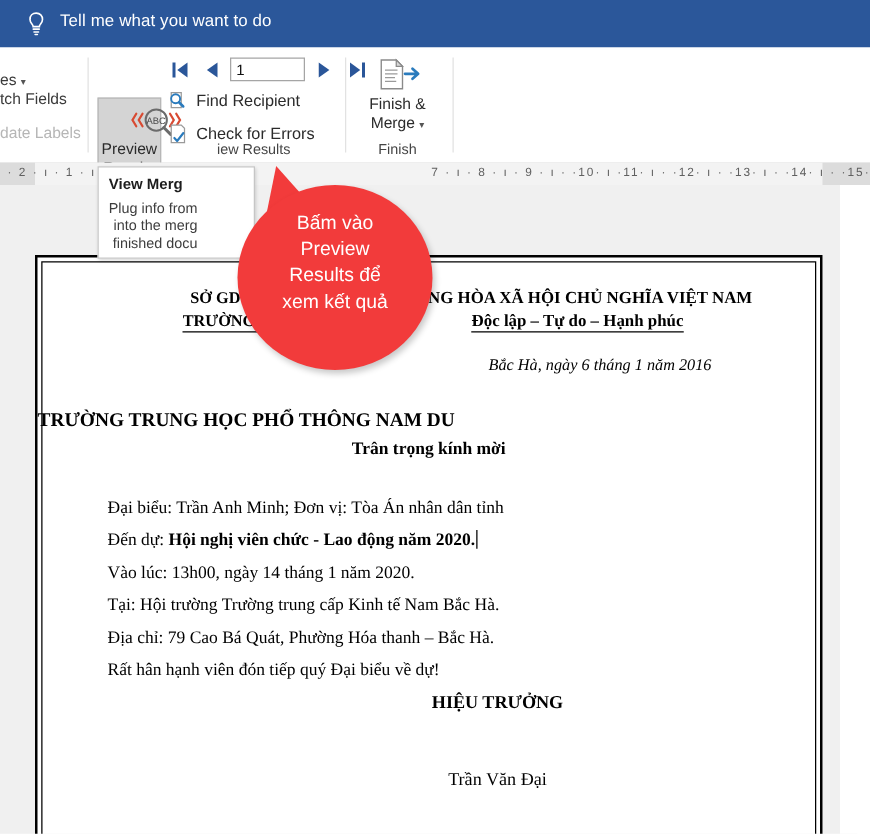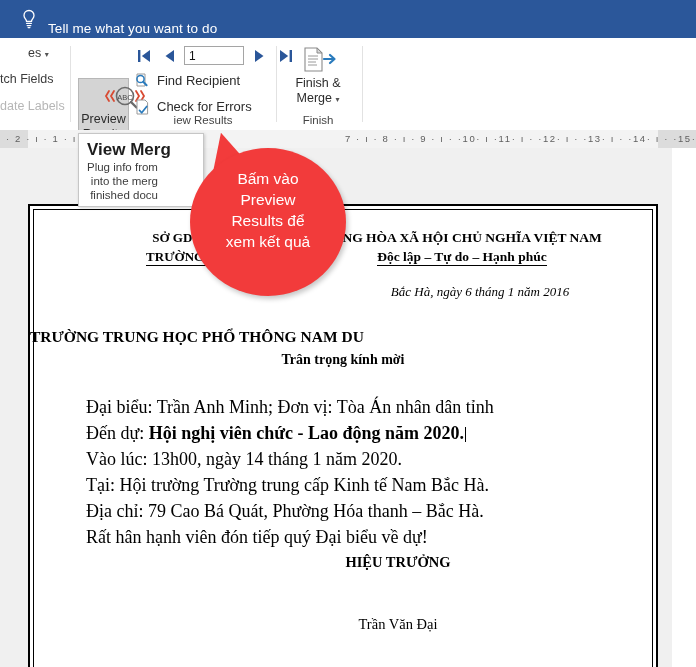--- a/index.html
+++ b/index.html
@@ -14,38 +14,37 @@
     position:absolute;left:0;top:0;width:696px;height:38px;
     background:#2b579a;
   }
   #tellme-bar .bulb{
     position:absolute;left:20px;top:9px;width:18px;height:20px;
   }
   #tellme-bar .tellme-text{
     position:absolute;left:48px;top:9px;
     color:#ffffff;font-size:13.5px;letter-spacing:.1px;
     white-space:nowrap;
-    margin-top:12px;
   }
   
   #ribbon{
     position:absolute;left:0;top:38px;width:696px;height:92px;
     background:#ffffff;border-bottom:1px solid #d4d4d4;
   }
   .rb-group{position:absolute;top:0;height:92px;}
   .grp-sep{position:absolute;top:8px;width:1px;height:76px;background:#e2e2e2;}
   .grp-label{
     position:absolute;bottom:4px;width:100%;text-align:center;
     font-size:11.5px;color:#444;
   }
   
   #grp-write{left:-48px;width:118px;}
   #grp-write .ln{position:absolute;font-size:12.5px;color:#3b3b3b;white-space:nowrap;}
   #grp-write .ln.dim{color:#b6b6b6;}
-  #ln1{left:48px;top:8px;padding-left:28px;}
+  #ln1{left:48px;top:19px;}
   #ln2{left:48px;top:34px;}
   #ln3{left:48px;top:61px;}
   .cav{font-size:8px;color:#555;}
   
   #preview-results-button{
     position:absolute;left:78px;top:40px;width:51px;height:74px;
     background:#d4d4d4;border:1px solid #b7b7b7;
     box-sizing:border-box;cursor:pointer;
   }
   #preview-results-button .pr-icon{
@@ -140,21 +139,21 @@
   }
   #doc-school-title{
     position:absolute;left:0;top:122px;width:100%;text-align:left;
     font-size:15.5px;font-weight:bold;
   }
   #doc-invite-line{
     position:absolute;left:0;top:146px;width:100%;text-align:center;
     font-size:14px;font-weight:bold;
   }
   .body-line{
-    position:absolute;left:56px;font-size:18px;line-height:18px;white-space:nowrap;
+    position:absolute;left:56px;font-size:14px;line-height:18px;white-space:nowrap;
   }
   .body-line b{font-weight:bold;}
   #caret{
     display:inline-block;width:1px;height:15px;background:#000;
     vertical-align:-3px;margin-left:1px;
   }
   #doc-signer-title{
     position:absolute;left:0;top:348px;width:100%;text-align:center;
     font-size:14.5px;font-weight:bold;padding-left:110px;box-sizing:border-box;
   }
@@ -166,21 +165,21 @@
     position:absolute;left:672px;top:148px;width:24px;height:519px;background:#ffffff;
   }
   
   #view-merged-tooltip{
     position:absolute;left:78px;top:133px;width:124px;height:72px;
     background:#ffffff;border:1px solid #c6c6c6;
     box-shadow:1px 1px 3px rgba(0,0,0,.18);
     overflow:hidden;
   }
   #view-merged-tooltip .tt-title{
-    position:absolute;left:8px;top:6px;font-size:17px;font-weight:bold;color:#1d1d1d;
+    position:absolute;left:8px;top:6px;font-size:12px;font-weight:bold;color:#1d1d1d;
     white-space:nowrap;
   }
   #view-merged-tooltip .tt-body{
     position:absolute;left:8px;top:26px;font-size:11.5px;color:#3d3d3d;
     line-height:14px;white-space:nowrap;text-align:right;
   }
   
   #callout{
     position:absolute;left:184px;top:132px;width:164px;height:164px;
   }

